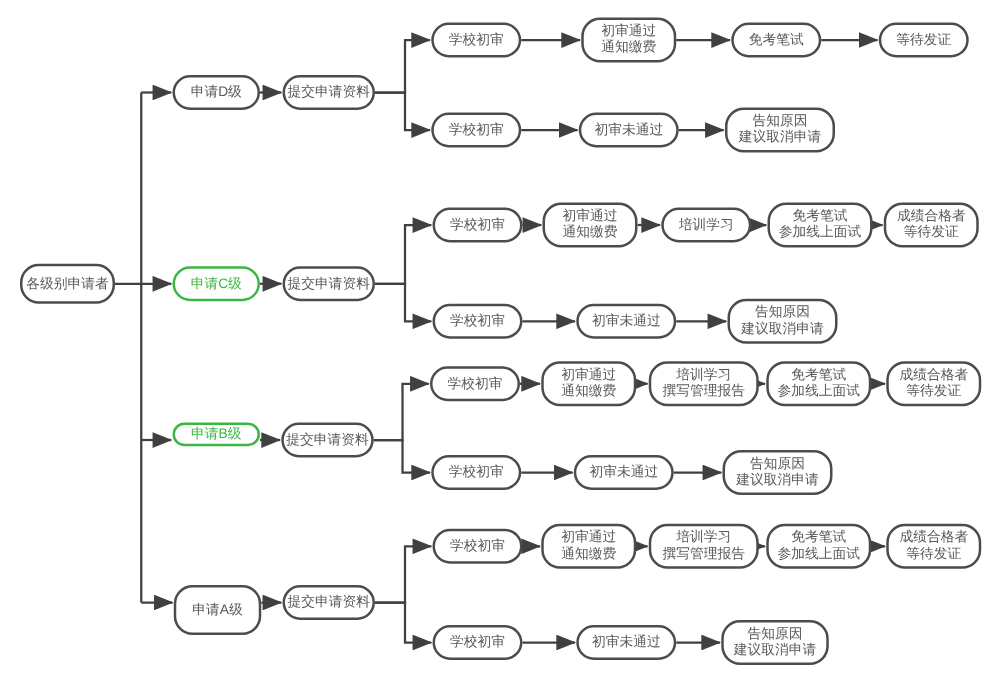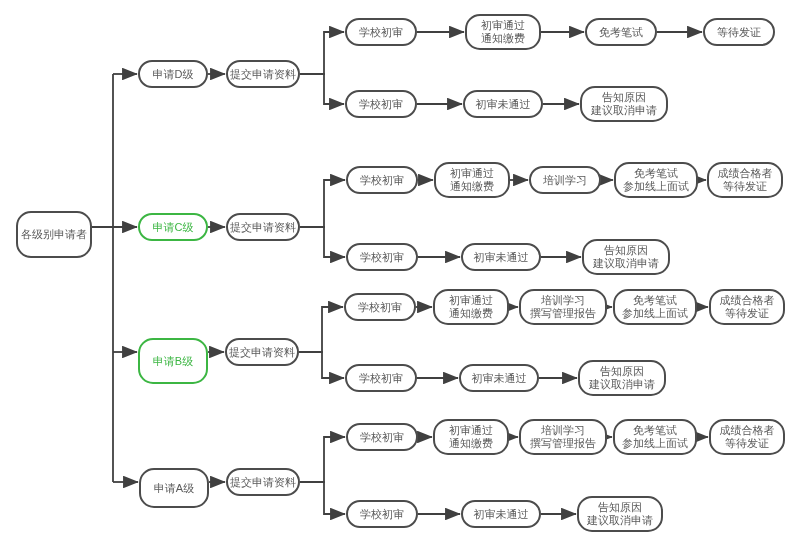--- a/index.html
+++ b/index.html
@@ -82,21 +82,21 @@
         <path d="M 300 482 L 324 482 L 324 514 L 345 514" marker-end="url(#arw)"></path>
         <path d="M 418 437 L 432 437" marker-end="url(#arw)"></path>
         <path d="M 509 437 L 518 437" marker-end="url(#arw)"></path>
         <path d="M 607 437 L 612 437" marker-end="url(#arw)"></path>
         <path d="M 697 437 L 708 437" marker-end="url(#arw)"></path>
         <path d="M 418 514 L 460 514" marker-end="url(#arw)"></path>
         <path d="M 541 514 L 576 514" marker-end="url(#arw)"></path>
       </g>
   </svg>
   <div id="nodes">
-      <div class="node" style="left: 16px; top: 211px; width: 76px; height: 47px; text-align: right;">
+      <div class="node" style="left: 16px; top: 211px; width: 76px; height: 32px; text-align: right;">
         <div>各级别申请者</div>
       </div>
       <div class="node" style="left: 138px; top: 60px; width: 70px; height: 28px;">
         <div>申请D级</div>
       </div>
       <div class="node" style="left: 226px; top: 60px; width: 74px; height: 28px;">
         <div>提交申请资料</div>
       </div>
       <div class="node" style="left: 345px; top: 18px; width: 72px; height: 28px;">
         <div>学校初审</div>
@@ -148,21 +148,21 @@
       <div class="node" style="left: 346px; top: 243px; width: 72px; height: 28px;">
         <div>学校初审</div>
       </div>
       <div class="node" style="left: 461px; top: 243px; width: 80px; height: 28px;">
         <div>初审未通过</div>
       </div>
       <div class="node" style="left: 582px; top: 239px; width: 88px; height: 36px;">
         <div>告知原因</div>
         <div>建议取消申请</div>
       </div>
-      <div class="node green" style="left: 138px; top: 338px; width: 70px; height: 46px;">
+      <div class="node green" style="left: 138px; top: 338px; width: 70px; height: 19px;">
         <div>申请B级</div>
       </div>
       <div class="node" style="left: 225px; top: 338px; width: 74px; height: 28px;">
         <div>提交申请资料</div>
       </div>
       <div class="node" style="left: 344px; top: 293px; width: 72px; height: 28px;">
         <div>学校初审</div>
       </div>
       <div class="node" style="left: 433px; top: 289px; width: 76px; height: 36px;">
         <div>初审通过</div>

